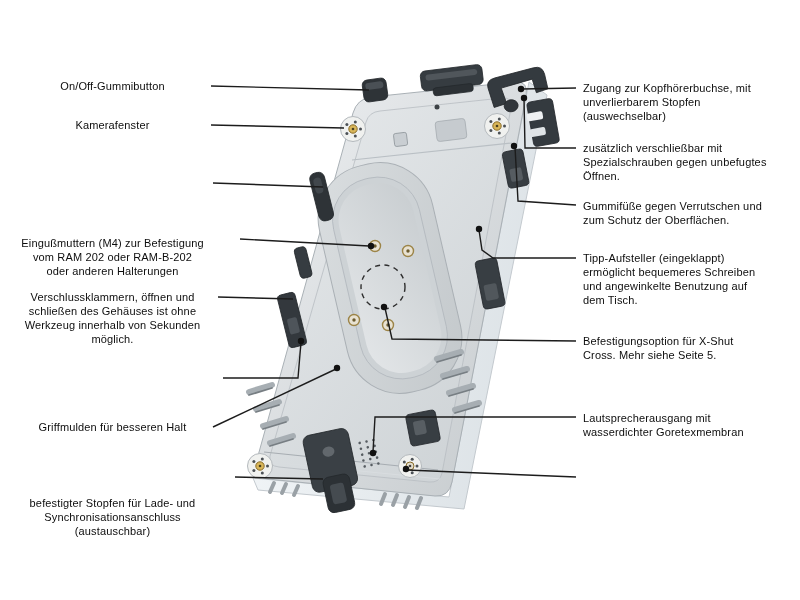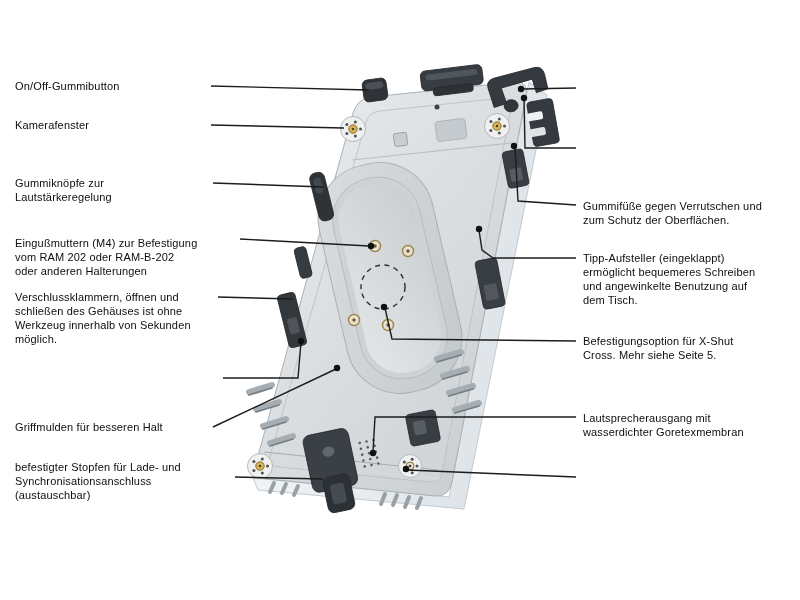--- a/index.html
+++ b/index.html
@@ -5,21 +5,21 @@
   html,body{margin:0;padding:0;background:#fff;}
   .stage{
     position:relative;width:800px;height:600px;background:#ffffff;
     font-family:"Liberation Sans","DejaVu Sans",sans-serif;overflow:hidden;
   }
   .stage svg{position:absolute;left:0;top:0;}
   .callout{
     position:absolute;font-size:11px;line-height:14px;color:#0d0d0d;
     white-space:pre-line;letter-spacing:.15px;
   }
-  .callout.left{text-align:left;right:590px;width:195px;}
+  .callout.left{text-align:center;right:590px;width:195px;}
   .callout.right{text-align:left;left:583px;width:200px;}
 </style>
 </head>
 <body>
 
 <div class="stage">
 
   <svg width="800" height="600" viewBox="0 0 800 600">
     <defs>
       <linearGradient id="gBody" x1="0" y1="0" x2="1" y2="1">
@@ -269,34 +269,38 @@
       <circle cx="514" cy="146" r="3.2"></circle>
       <circle cx="479" cy="229" r="3.2"></circle>
       <circle cx="384" cy="307" r="3.2"></circle>
       <circle cx="373" cy="453" r="3.2"></circle>
       <circle cx="406" cy="469" r="3.2"></circle>
     </g>
   </svg>
 
   <div class="callout left" style="top:79px">On/Off-Gummibutton</div>
   <div class="callout left" style="top:118px">Kamerafenster</div>
-  <div class="callout left" style="top:176px">Gummiknöpfe zur
-Lautstärkeregelung</div>
   <div class="callout left" style="top:236px">Eingußmuttern (M4) zur Befestigung
 vom RAM 202 oder RAM-B-202
 oder anderen Halterungen</div>
   <div class="callout left" style="top:290px">Verschlussklammern, öffnen und
 schließen des Gehäuses ist ohne
 Werkzeug innerhalb von Sekunden
 möglich.</div>
   <div class="callout left" style="top:420px">Griffmulden für besseren Halt</div>
-  <div class="callout left" style="top:460px">befestigter Stopfen für Lade- und
+  <div class="callout left" style="top:496px">befestigter Stopfen für Lade- und
 Synchronisationsanschluss
 (austauschbar)</div>
 
+  <div class="callout right" style="top:81px">Zugang zur Kopfhörerbuchse, mit
+unverlierbarem Stopfen
+(auswechselbar)</div>
+  <div class="callout right" style="top:141px">zusätzlich verschließbar mit
+Spezialschrauben gegen unbefugtes
+Öffnen.</div>
   <div class="callout right" style="top:199px">Gummifüße gegen Verrutschen und
 zum Schutz der Oberflächen.</div>
   <div class="callout right" style="top:251px">Tipp-Aufsteller (eingeklappt)
 ermöglicht bequemeres Schreiben
 und angewinkelte Benutzung auf
 dem Tisch.</div>
   <div class="callout right" style="top:334px">Befestigungsoption für X-Shut
 Cross. Mehr siehe Seite 5.</div>
   <div class="callout right" style="top:411px">Lautsprecherausgang mit
 wasserdichter Goretexmembran</div>

